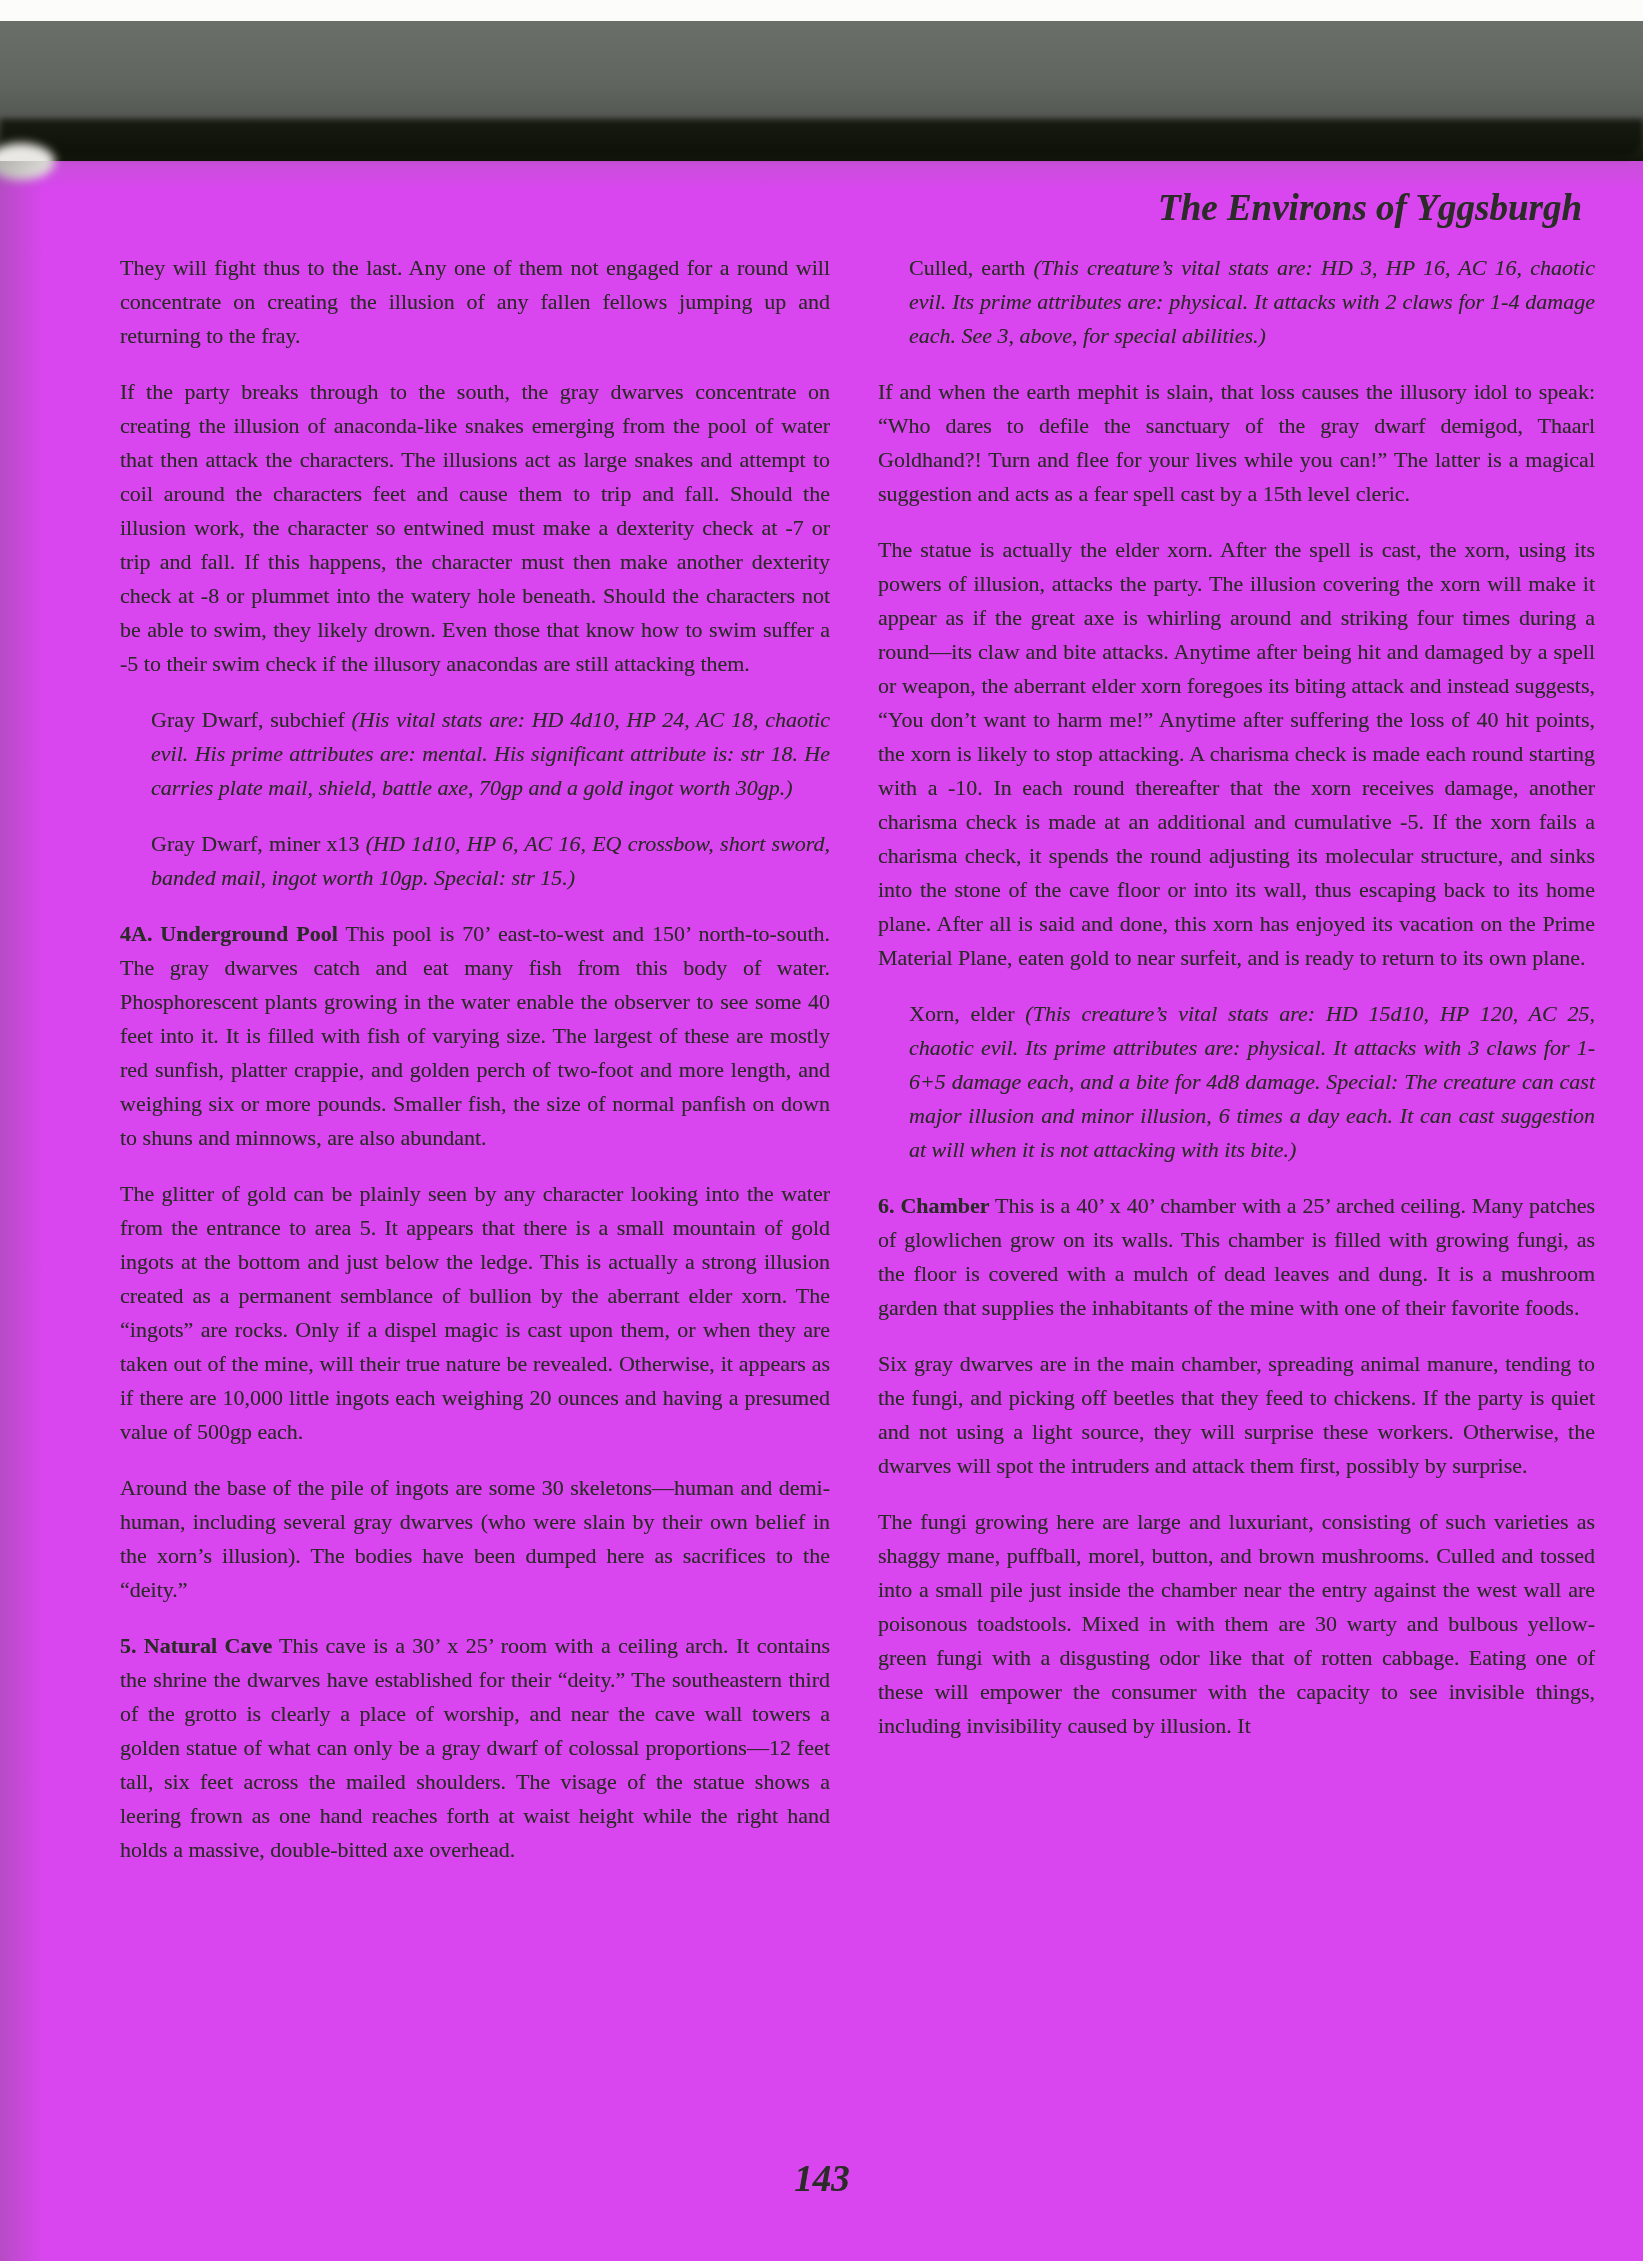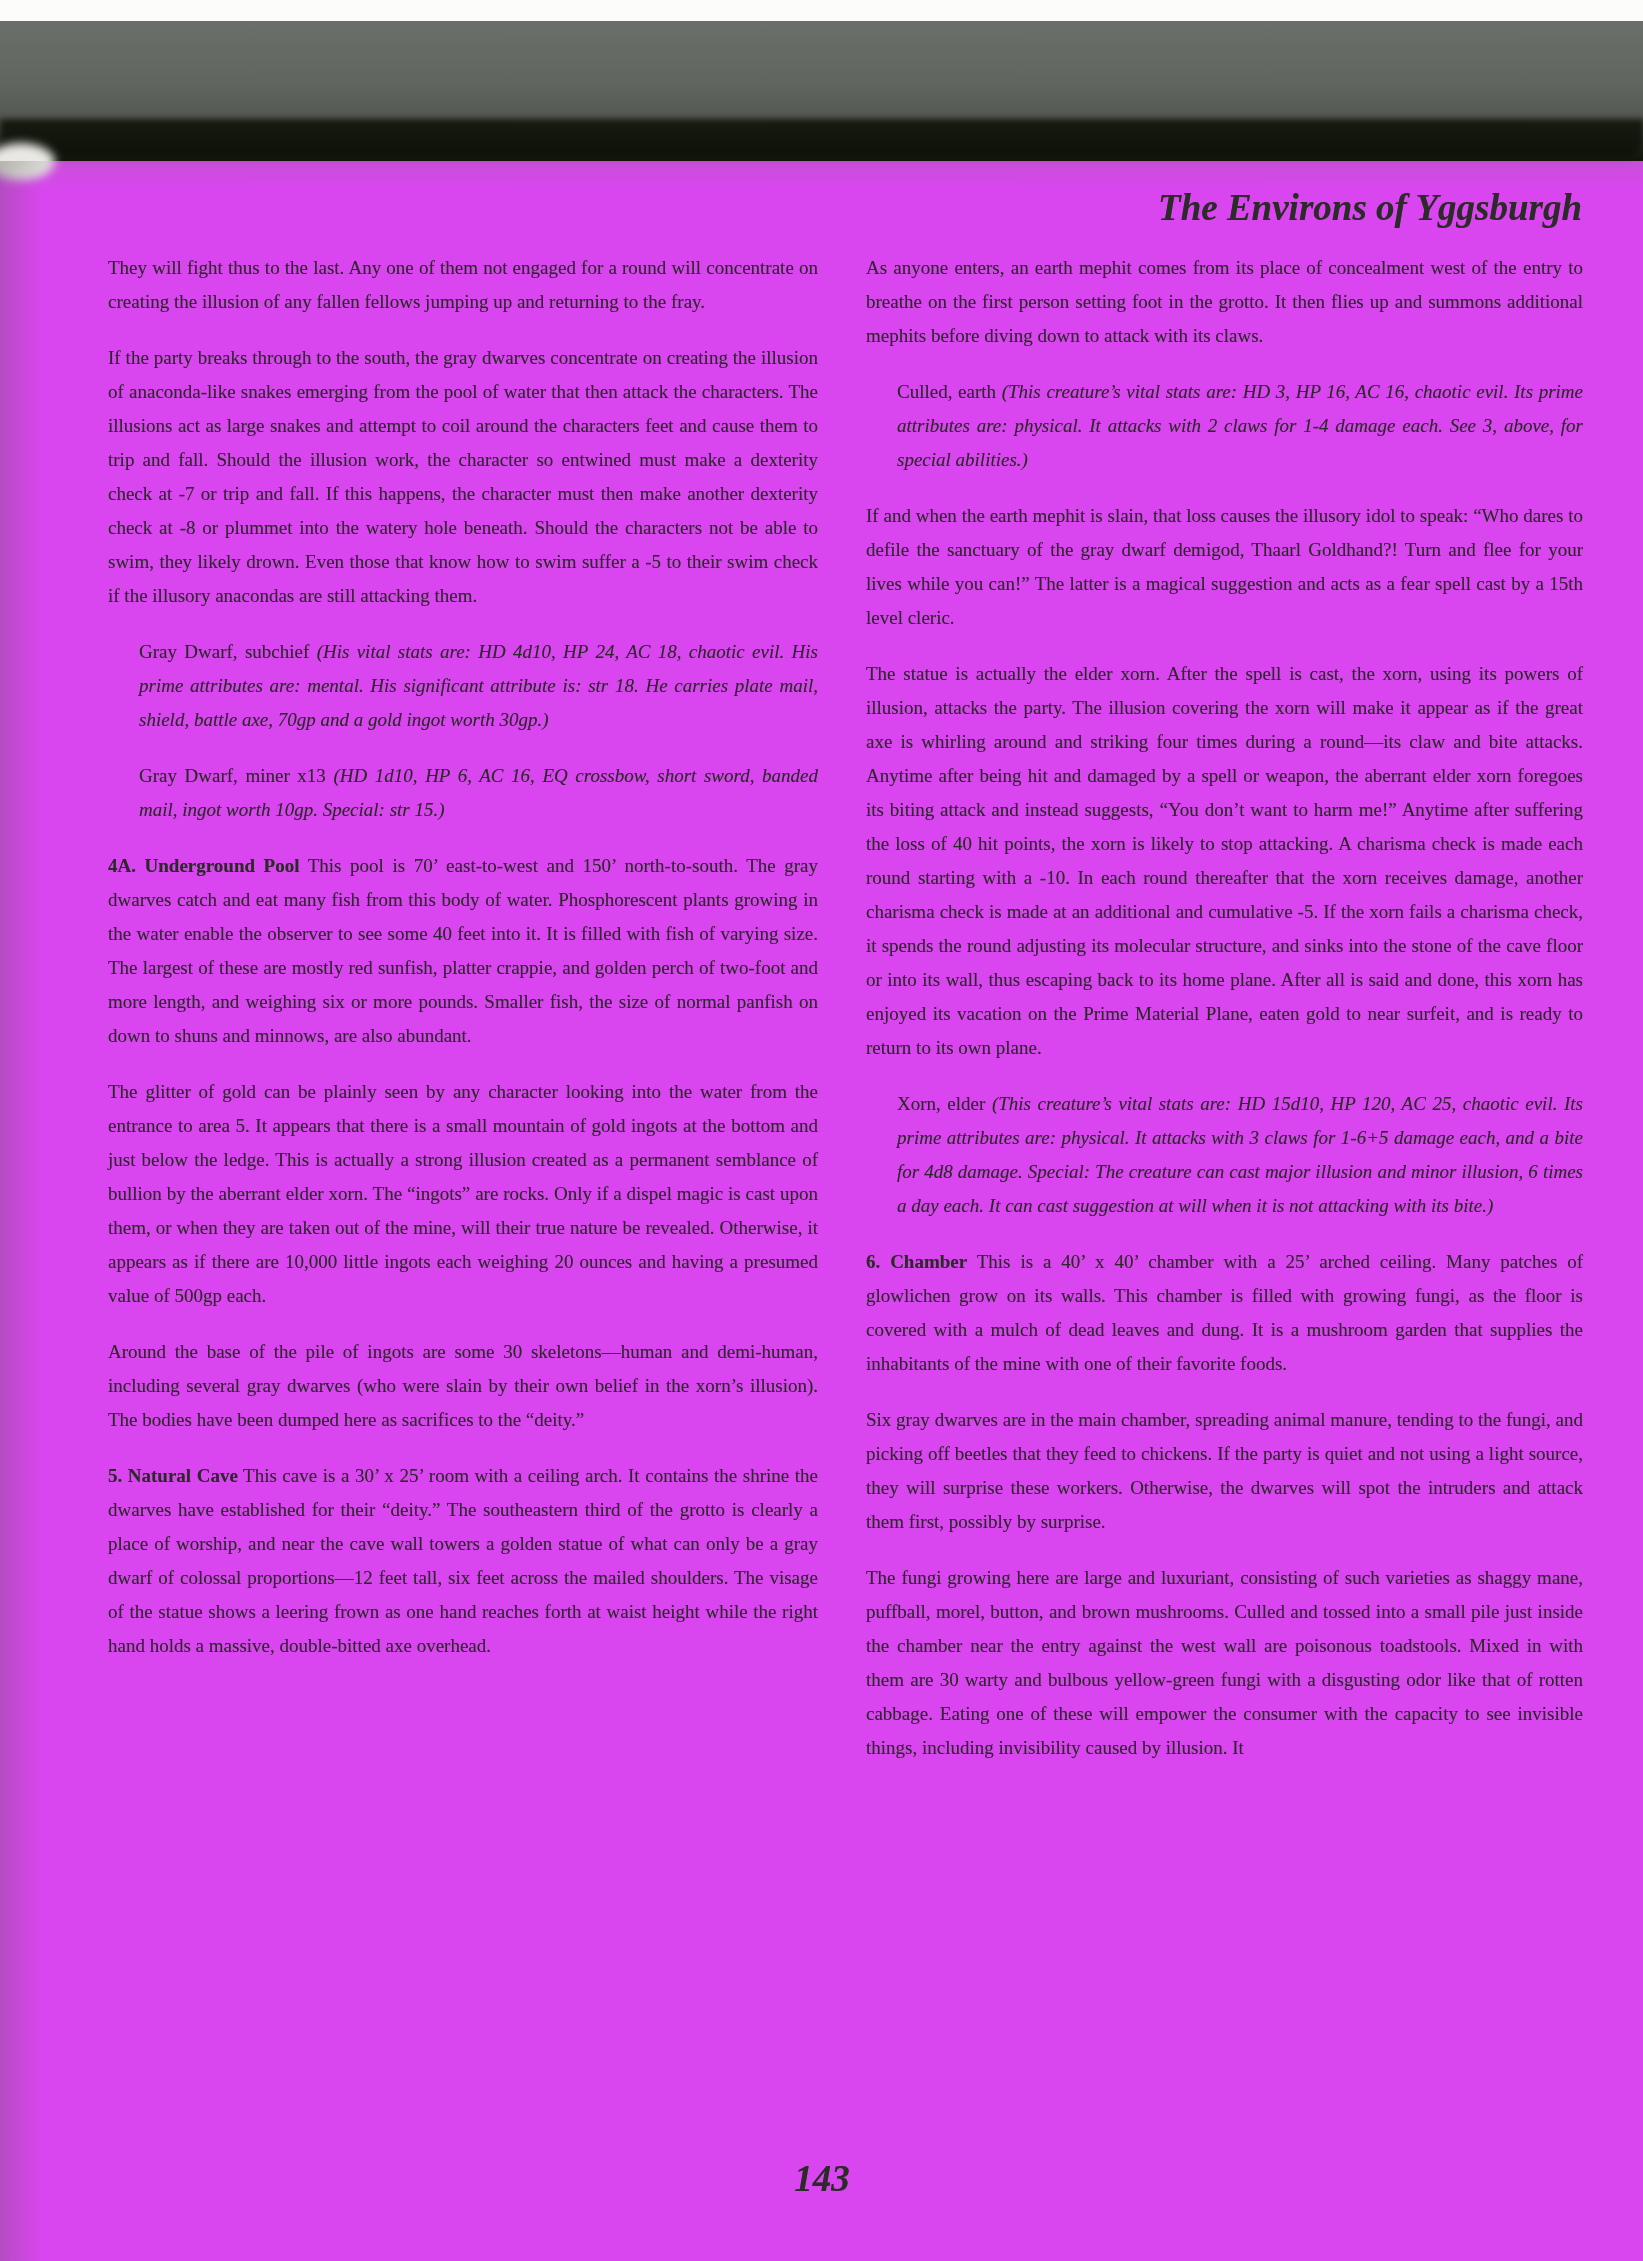--- a/index.html
+++ b/index.html
@@ -47,24 +47,25 @@
     font-size:37px; line-height:42px;
     font-weight:bold; font-style:italic;
     color:#2b2b28;
     letter-spacing:0px;
     text-shadow:0 0 0.5px rgba(40,40,40,.45);
   }
 
   
   .col {
     position:absolute; top:251px;
-    font-size:19px; line-height:34px;
+    font-size:22px; line-height:34px;
     color:#2a2a27;
     text-align:justify;
     text-shadow:0 0 0.5px rgba(45,45,42,.35);
+    margin-left:12px;
   }
   .col-left  { left:108px;  width:710px; }
   .col-right { left:866px; width:717px; }
 
   p.para { margin:0 0 22px 0; }
   p.stat { margin-left:31px; }
   .statname { font-style:normal; }
   .statbody { font-style:italic; }
   .lead { font-weight:bold; }
 
@@ -95,21 +96,20 @@
       <p class="para body">If the party breaks through to the south, the gray dwarves concentrate on creating the illusion of anaconda-like snakes emerging from the pool of water that then attack the characters. The illusions act as large snakes and attempt to coil around the characters feet and cause them to trip and fall. Should the illusion work, the character so entwined must make a dexterity check at -7 or trip and fall. If this happens, the character must then make another dexterity check at -8 or plummet into the watery hole beneath. Should the characters not be able to swim, they likely drown. Even those that know how to swim suffer a -5 to their swim check if the illusory anacondas are still attacking them.</p>
       <p class="para stat"><span class="statname">Gray Dwarf, subchief </span><i class="statbody">(His vital stats are: HD 4d10, HP 24, AC 18, chaotic evil. His prime attributes are: mental. His significant attribute is: str 18. He carries plate mail, shield, battle axe, 70gp and a gold ingot worth 30gp.)</i></p>
       <p class="para stat"><span class="statname">Gray Dwarf, miner x13 </span><i class="statbody">(HD 1d10, HP 6, AC 16, EQ crossbow, short sword, banded mail, ingot worth 10gp. Special: str 15.)</i></p>
       <p class="para runin"><b class="lead">4A. Underground Pool</b> This pool is 70’ east-to-west and 150’ north-to-south. The gray dwarves catch and eat many fish from this body of water. Phosphorescent plants growing in the water enable the observer to see some 40 feet into it. It is filled with fish of varying size. The largest of these are mostly red sunfish, platter crappie, and golden perch of two-foot and more length, and weighing six or more pounds. Smaller fish, the size of normal panfish on down to shuns and minnows, are also abundant.</p>
       <p class="para body">The glitter of gold can be plainly seen by any character looking into the water from the entrance to area 5. It appears that there is a small mountain of gold ingots at the bottom and just below the ledge. This is actually a strong illusion created as a permanent semblance of bullion by the aberrant elder xorn. The “ingots” are rocks. Only if a dispel magic is cast upon them, or when they are taken out of the mine, will their true nature be revealed. Otherwise, it appears as if there are 10,000 little ingots each weighing 20 ounces and having a presumed value of 500gp each.</p>
       <p class="para body">Around the base of the pile of ingots are some 30 skeletons—human and demi-human, including several gray dwarves (who were slain by their own belief in the xorn’s illusion). The bodies have been dumped here as sacrifices to the “deity.”</p>
       <p class="para runin"><b class="lead">5. Natural Cave</b> This cave is a 30’ x 25’ room with a ceiling arch. It contains the shrine the dwarves have established for their “deity.” The southeastern third of the grotto is clearly a place of worship, and near the cave wall towers a golden statue of what can only be a gray dwarf of colossal proportions—12 feet tall, six feet across the mailed shoulders. The visage of the statue shows a leering frown as one hand reaches forth at waist height while the right hand holds a massive, double-bitted axe overhead.</p>
     </div>
 
   <div class="col col-right">
-      <p class="para body">As anyone enters, an earth mephit comes from its place of concealment west of the entry to breathe on the first person setting foot in the grotto. It then flies up and summons additional mephits before diving down to attack with its claws.</p>
       <p class="para stat"><span class="statname">Culled, earth </span><i class="statbody">(This creature’s vital stats are: HD 3, HP 16, AC 16, chaotic evil. Its prime attributes are: physical. It attacks with 2 claws for 1-4 damage each. See 3, above, for special abilities.)</i></p>
       <p class="para body">If and when the earth mephit is slain, that loss causes the illusory idol to speak: “Who dares to defile the sanctuary of the gray dwarf demigod, Thaarl Goldhand?! Turn and flee for your lives while you can!” The latter is a magical suggestion and acts as a fear spell cast by a 15th level cleric.</p>
       <p class="para body">The statue is actually the elder xorn. After the spell is cast, the xorn, using its powers of illusion, attacks the party. The illusion covering the xorn will make it appear as if the great axe is whirling around and striking four times during a round—its claw and bite attacks. Anytime after being hit and damaged by a spell or weapon, the aberrant elder xorn foregoes its biting attack and instead suggests, “You don’t want to harm me!” Anytime after suffering the loss of 40 hit points, the xorn is likely to stop attacking. A charisma check is made each round starting with a -10. In each round thereafter that the xorn receives damage, another charisma check is made at an additional and cumulative -5. If the xorn fails a charisma check, it spends the round adjusting its molecular structure, and sinks into the stone of the cave floor or into its wall, thus escaping back to its home plane. After all is said and done, this xorn has enjoyed its vacation on the Prime Material Plane, eaten gold to near surfeit, and is ready to return to its own plane.</p>
       <p class="para stat"><span class="statname">Xorn, elder </span><i class="statbody">(This creature’s vital stats are: HD 15d10, HP 120, AC 25, chaotic evil. Its prime attributes are: physical. It attacks with 3 claws for 1-6+5 damage each, and a bite for 4d8 damage. Special: The creature can cast major illusion and minor illusion, 6 times a day each. It can cast suggestion at will when it is not attacking with its bite.)</i></p>
       <p class="para runin"><b class="lead">6. Chamber</b> This is a 40’ x 40’ chamber with a 25’ arched ceiling. Many patches of glowlichen grow on its walls. This chamber is filled with growing fungi, as the floor is covered with a mulch of dead leaves and dung. It is a mushroom garden that supplies the inhabitants of the mine with one of their favorite foods.</p>
       <p class="para body">Six gray dwarves are in the main chamber, spreading animal manure, tending to the fungi, and picking off beetles that they feed to chickens. If the party is quiet and not using a light source, they will surprise these workers. Otherwise, the dwarves will spot the intruders and attack them first, possibly by surprise.</p>
       <p class="para body">The fungi growing here are large and luxuriant, consisting of such varieties as shaggy mane, puffball, morel, button, and brown mushrooms. Culled and tossed into a small pile just inside the chamber near the entry against the west wall are poisonous toadstools. Mixed in with them are 30 warty and bulbous yellow-green fungi with a disgusting odor like that of rotten cabbage. Eating one of these will empower the consumer with the capacity to see invisible things, including invisibility caused by illusion. It</p>
     </div>
 
   <div class="page-number">143</div>

